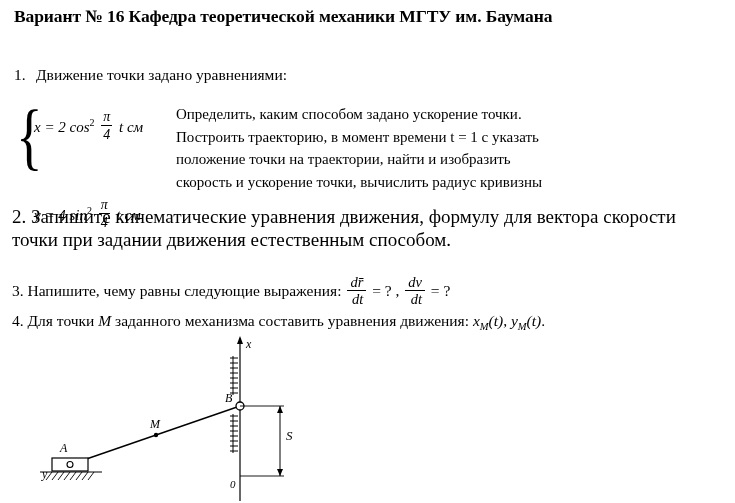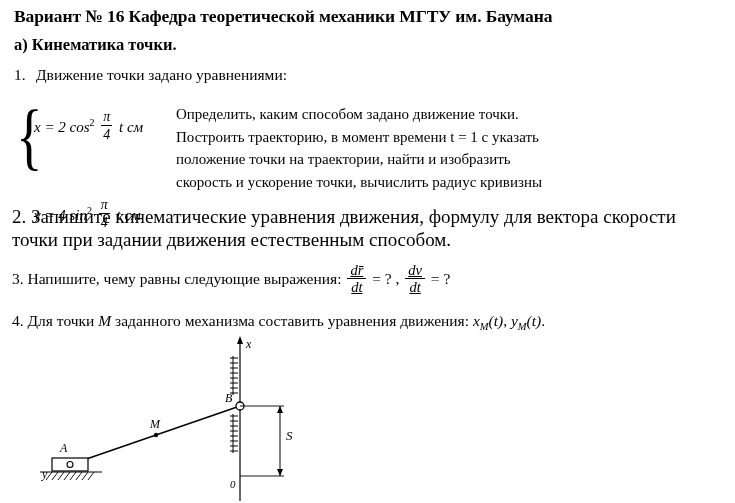--- a/index.html
+++ b/index.html
@@ -129,24 +129,23 @@
   .item3 {
     position: absolute;
     top: 262px;
     left: 12px;
     font-size: 15.5px;
     white-space: nowrap;
   }
   .dfrac {
     display: inline-block;
     vertical-align: -0.5em;
-    text-align: center;
-    margin: 0 2px;
+    text-align: right;
+    margin: 12px 2px;
     font-style: italic;
-    text-decoration: underline;
   }
   .dfrac .n, .dfrac .d {
     display: block;
     font-size: 14.5px;
     line-height: 16px;
     padding: 0 3px;
   }
   .dfrac .bar {
     display: block;
     border-top: 1px solid #000;
@@ -180,21 +179,20 @@
     font-style: italic;
     line-height: 26px;
   }
 </style>
 </head>
 <body>
 
 <div class="page">
 
   <div class="title">Вариант № 16 Кафедра теоретической механики МГТУ им. Баумана</div>
-  <div class="subtitle">а) Кинематика точки.</div>
 
   <div class="item1">
     <span class="num">1.</span><span>Движение точки задано уравнениями:</span>
   </div>
 
   <div class="sysblock">
     <span class="brace">{</span>
     <div class="eq eq1">
       <span>x = 2 cos</span><span class="sup">2</span>
       <span class="frac">
@@ -209,21 +207,21 @@
       <span class="frac">
         <span class="n">π</span>
         <span class="bar"></span>
         <span class="d">4</span>
       </span>
       <span>t см</span>
     </div>
   </div>
 
   <div class="taskcol">
-    <div>Определить, каким способом задано движение точки.</div>
+    <div>Определить, каким способом задано ускорение точки.</div>
     <div>Построить траекторию, в момент времени t = 1 с указать</div>
     <div>положение точки на траектории, найти и изобразить</div>
     <div>скорость и ускорение точки, вычислить радиус кривизны</div>
   </div>
 
   <div class="item2">2. Запишите кинематические уравнения движения, формулу для вектора скорости точки при задании движения естественным способом.</div>
 
   <div class="item3">
     <span>3. Напишите, чему равны следующие выражения:</span>
     <span class="dfrac">

